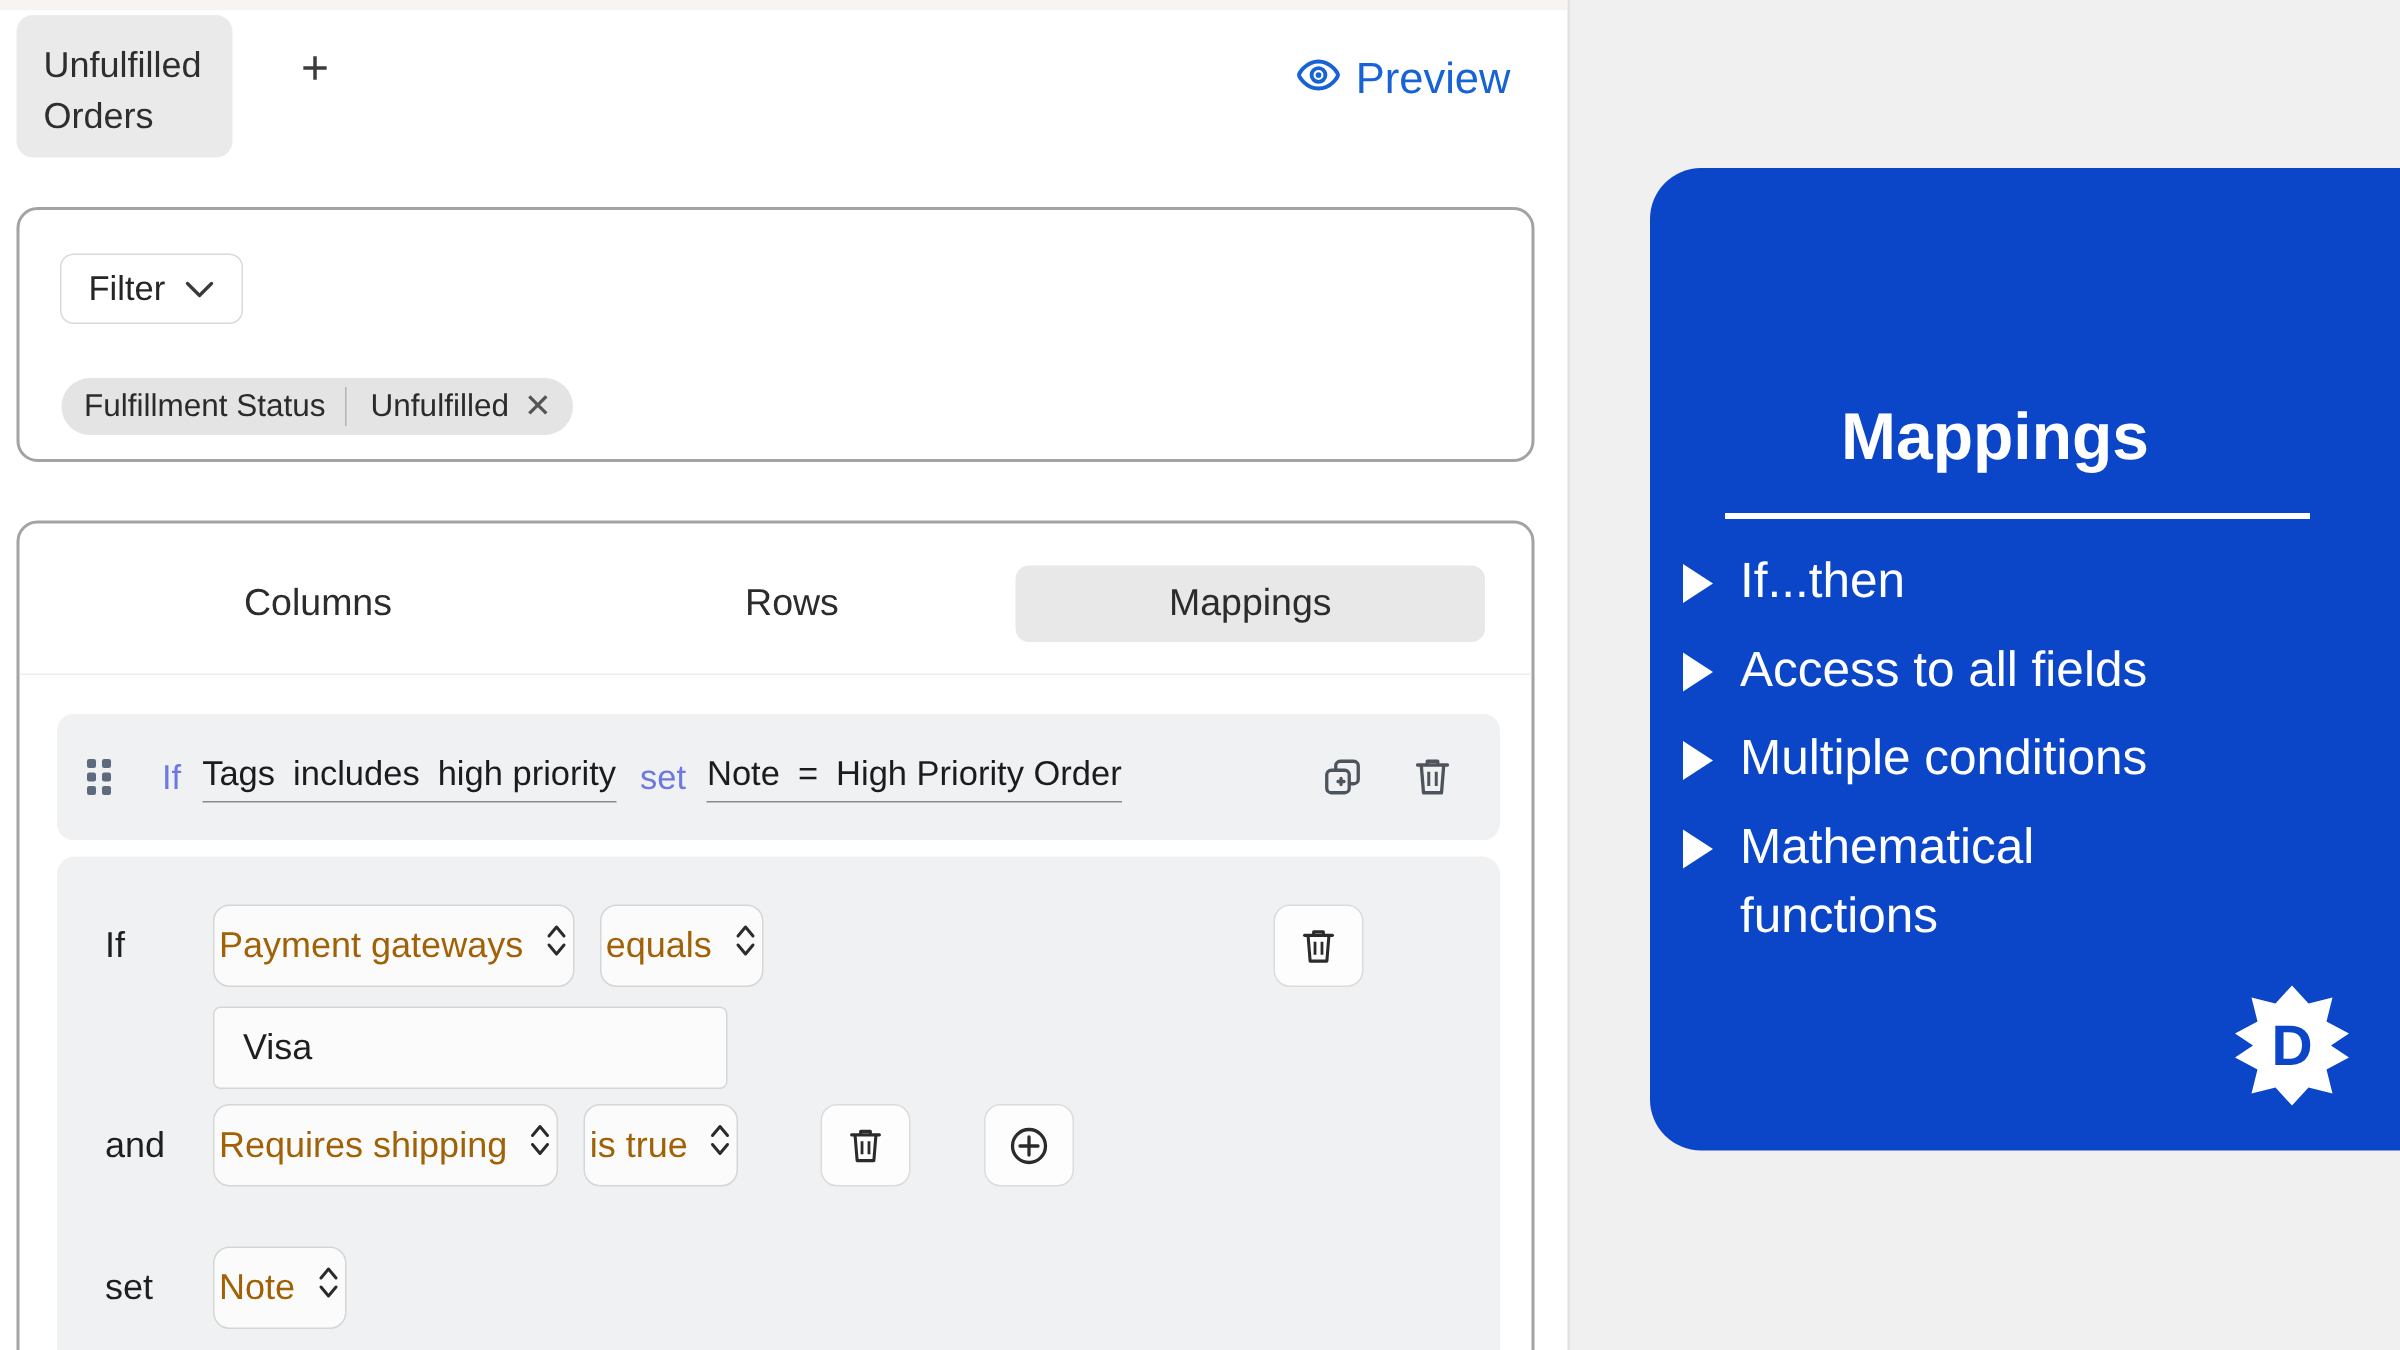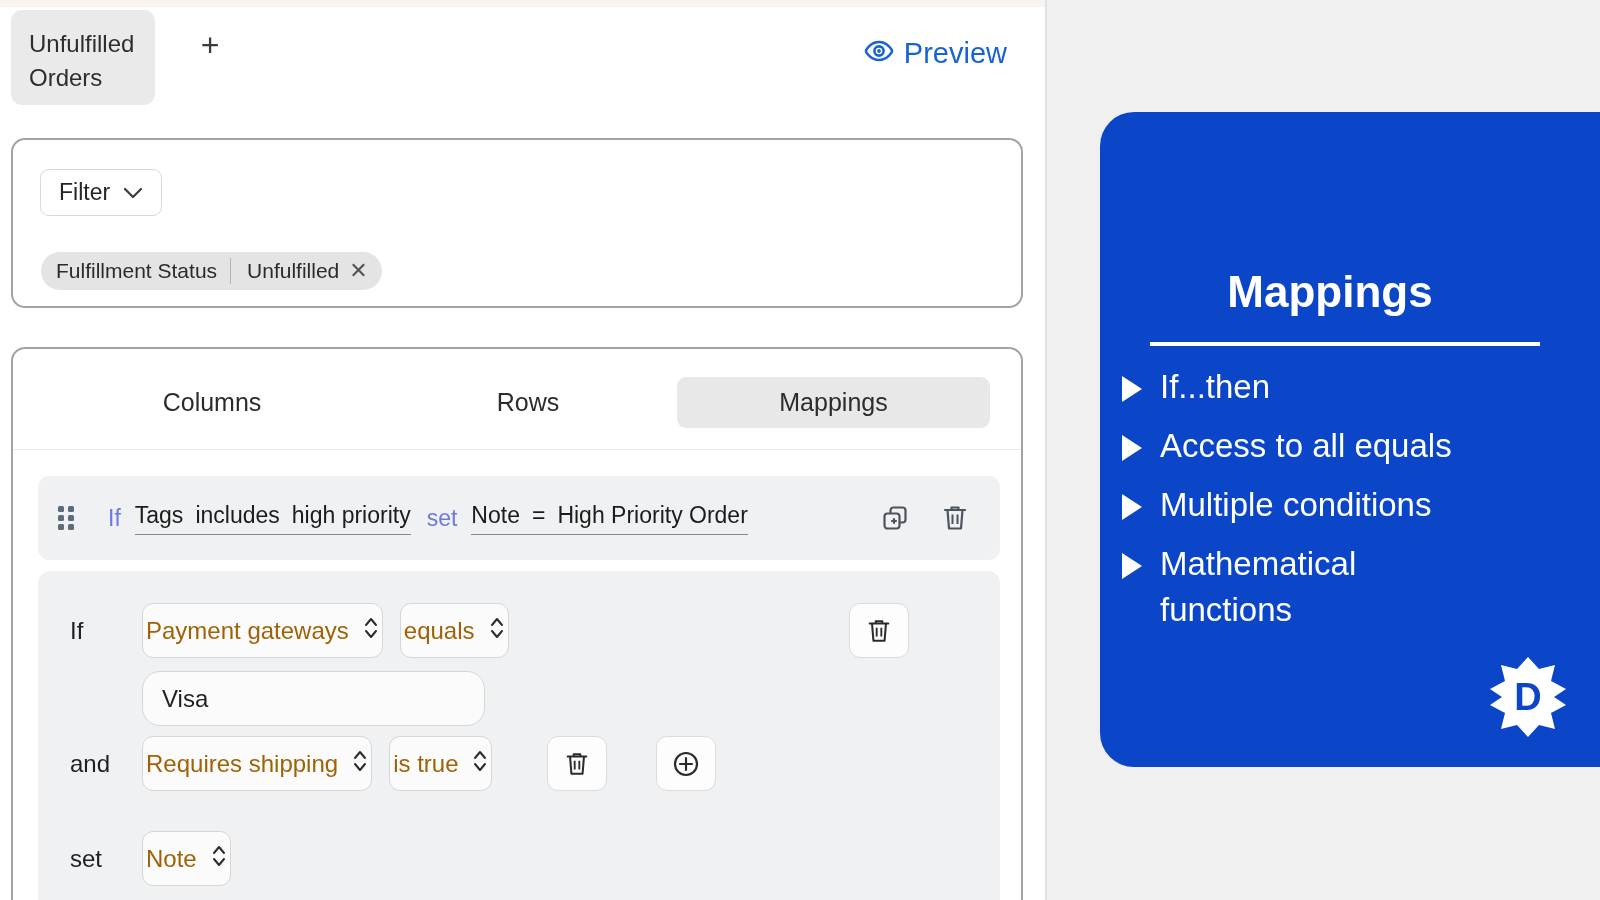--- a/index.html
+++ b/index.html
@@ -297,21 +297,21 @@
     margin-right: 17px;
     cursor: pointer;
     white-space: nowrap;
   }
 
   .textfield {
     width: 343px;
     height: 55px;
     background: #fbfbfb;
     border: 1px solid #d6d6d6;
-    border-radius: 18px;
+    border-radius: 5px;
     padding: 0 19px;
     font-size: 24px;
     color: #1f1f1f;
     font-family: "Liberation Sans", sans-serif;
     outline: none;
   }
 
   .sq-btn {
     width: 60px; height: 55px;
     background: #fdfdfd;
@@ -605,21 +605,21 @@
     <div class="promo-title">Mappings</div>
     <div class="promo-rule"></div>
 
     <ul class="promo-list">
       <li class="promo-item">
         <span class="tri"></span>
         <span class="txt">If...then</span>
       </li>
       <li class="promo-item">
         <span class="tri"></span>
-        <span class="txt">Access to all equals</span>
+        <span class="txt">Access to all fields</span>
       </li>
       <li class="promo-item">
         <span class="tri"></span>
         <span class="txt">Multiple conditions</span>
       </li>
       <li class="promo-item">
         <span class="tri"></span>
         <span class="txt">Mathematical functions</span>
       </li>
     </ul>

